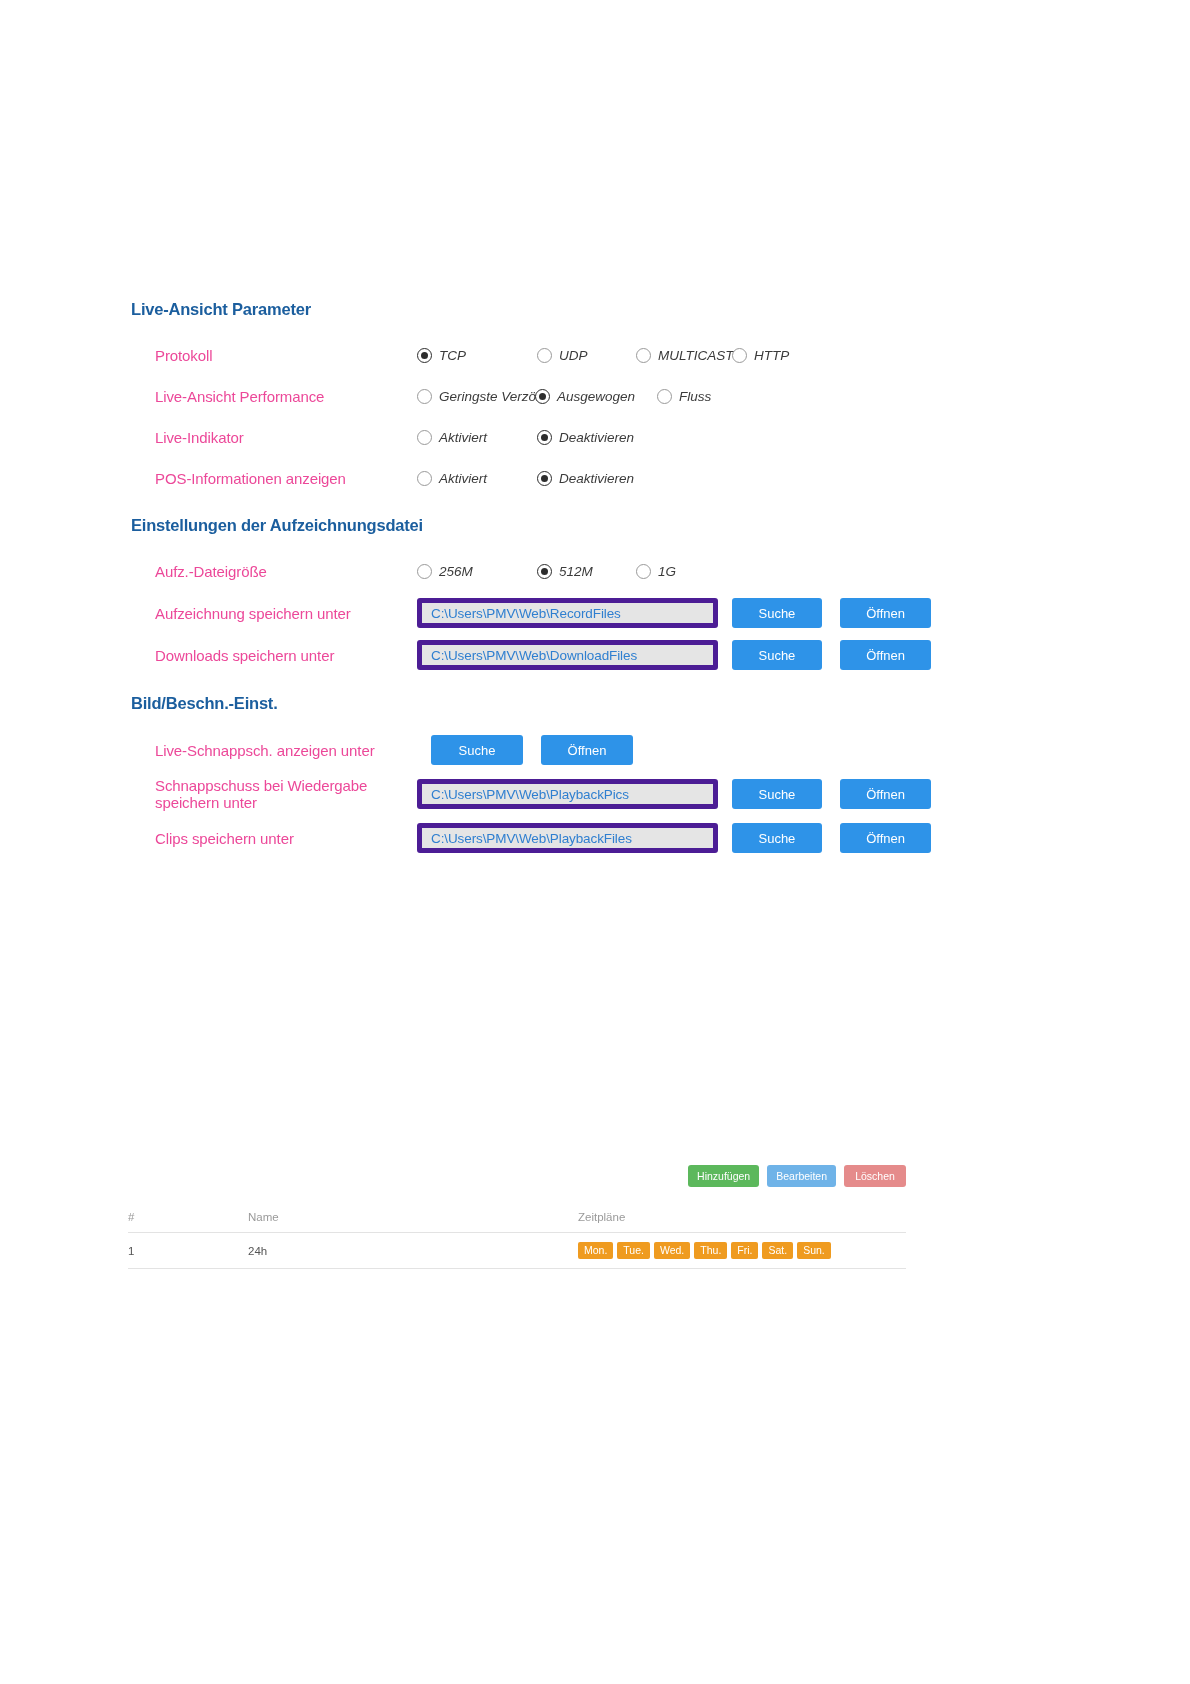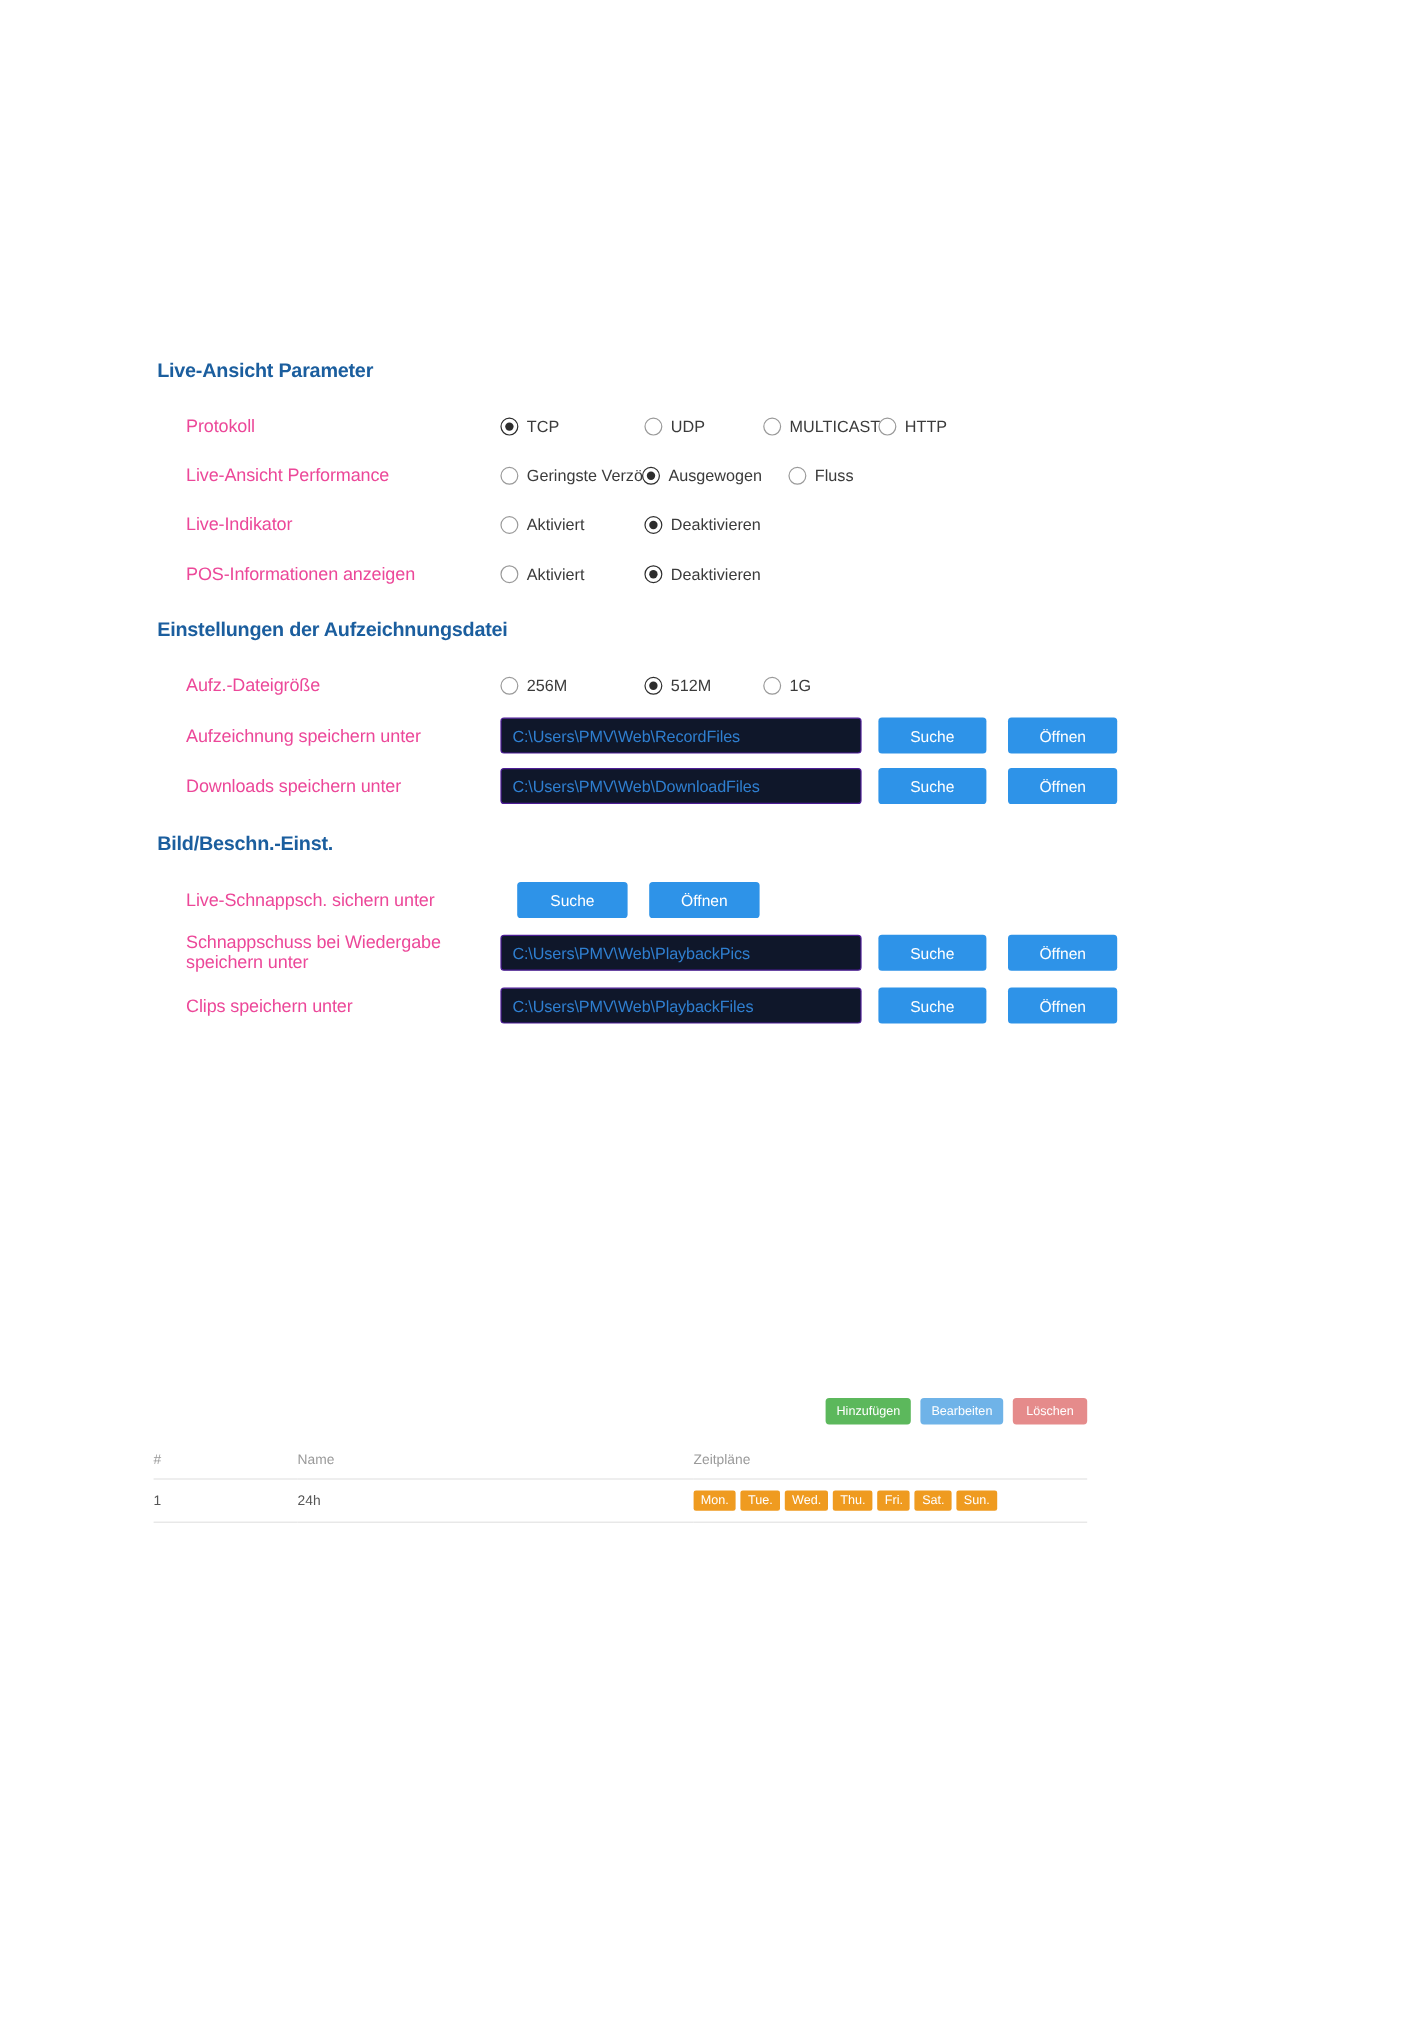--- a/index.html
+++ b/index.html
@@ -32,21 +32,21 @@
     margin-bottom:13px;
   }
   .row-label {
     color:#ec4899;
     font-size:15px;
     width:262px;
     flex:0 0 262px;
     letter-spacing:-0.1px;
     margin-left:24px;
   }
-  .opts { display:flex; align-items:center; }
+  .opts { display:flex; align-items:center;font-style:italic; }
 
   .opt {
     display:flex;
     align-items:center;
     font-size:13.5px;
     color:#3b3b3b;
     white-space:nowrap;
   }
   .radio {
     width:15px; height:15px;
@@ -72,23 +72,23 @@
   .c1 { width:120px; }
   .c2 { width:99px; }
   .c3 { width:96px; }
 
   .w-lat { width:118px; }
   .w-bal { width:122px; }
 
   .path-input {
     width:305px;
     height:30px;
-    border:1px solid #4c1d95;
+    border:5px solid #4c1d95;
     border-radius:3px;
-    background:#0f172a;
+    background:#e5e5e5;
     color:#2f7fd0;
     font-size:13.5px;
     padding:0 9px;
     display:flex;
     align-items:center;
     letter-spacing:-0.1px;
     overflow:hidden;
     white-space:nowrap;
   }
   .btn-blue {
@@ -283,21 +283,21 @@
     <div class="row row-path">
       <div class="row-label">Downloads speichern unter</div>
       <div class="path-input">C:\Users\PMV\Web\DownloadFiles</div>
       <button class="btn-blue gap-a">Suche</button>
       <button class="btn-blue gap-b">Öffnen</button>
     </div>
 
     <h2 class="section-title sub2">Bild/Beschn.-Einst.</h2>
 
     <div class="row row-path">
-      <div class="row-label">Live-Schnappsch. sichern unter</div>
+      <div class="row-label">Live-Schnappsch. anzeigen unter</div>
       <button class="btn-blue gap-a">Suche</button>
       <button class="btn-blue gap-b">Öffnen</button>
     </div>
 
     <div class="row row-path">
       <div class="row-label">Schnappschuss bei Wiedergabe speichern unter</div>
       <div class="path-input">C:\Users\PMV\Web\PlaybackPics</div>
       <button class="btn-blue gap-a">Suche</button>
       <button class="btn-blue gap-b">Öffnen</button>
     </div>

